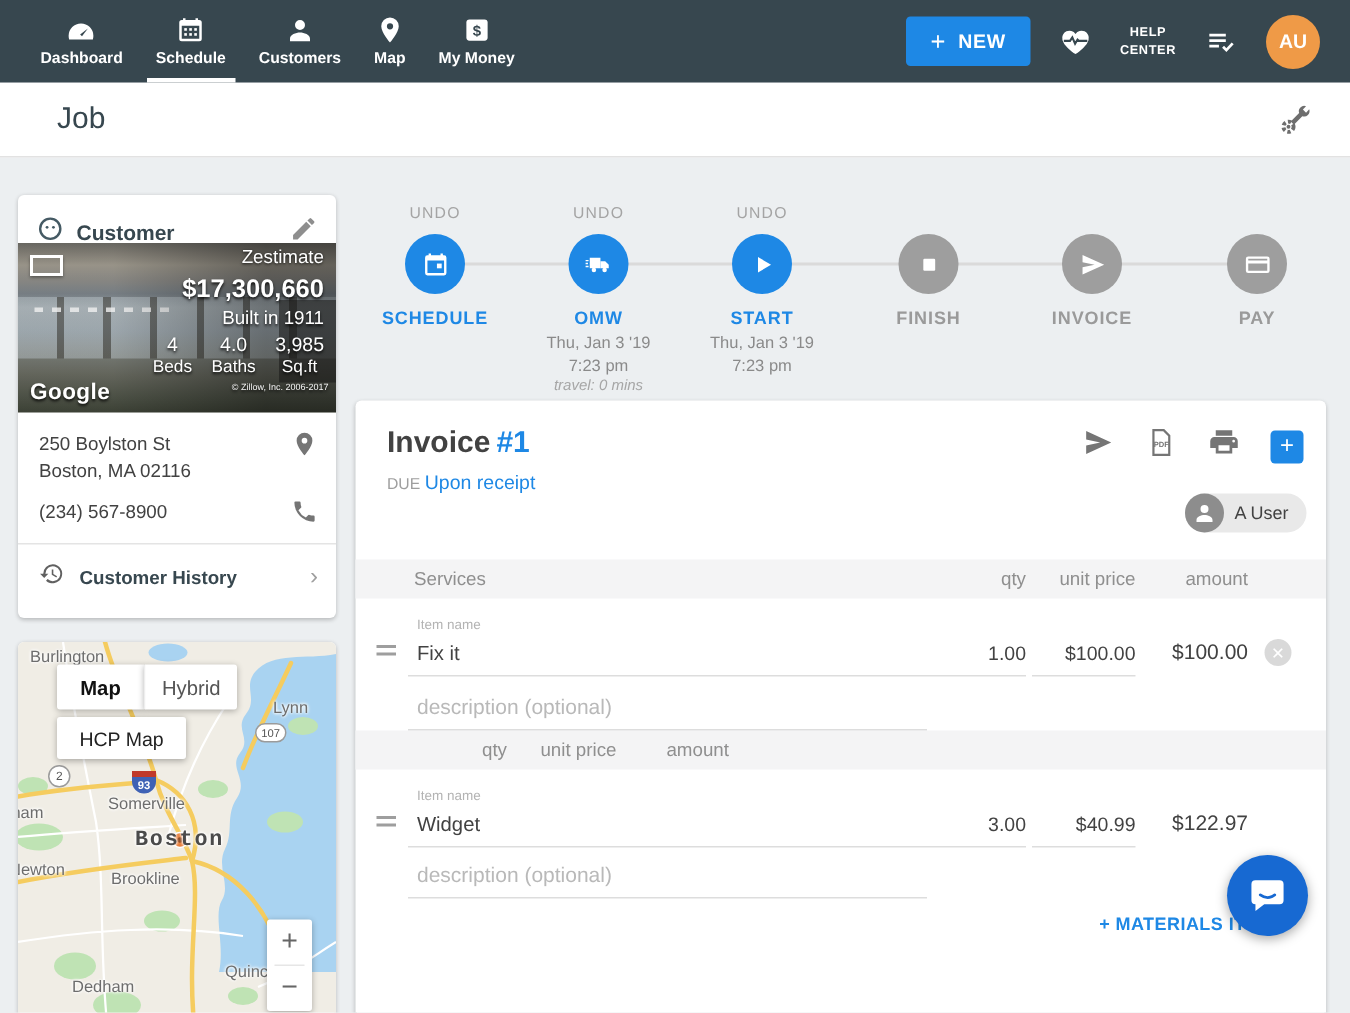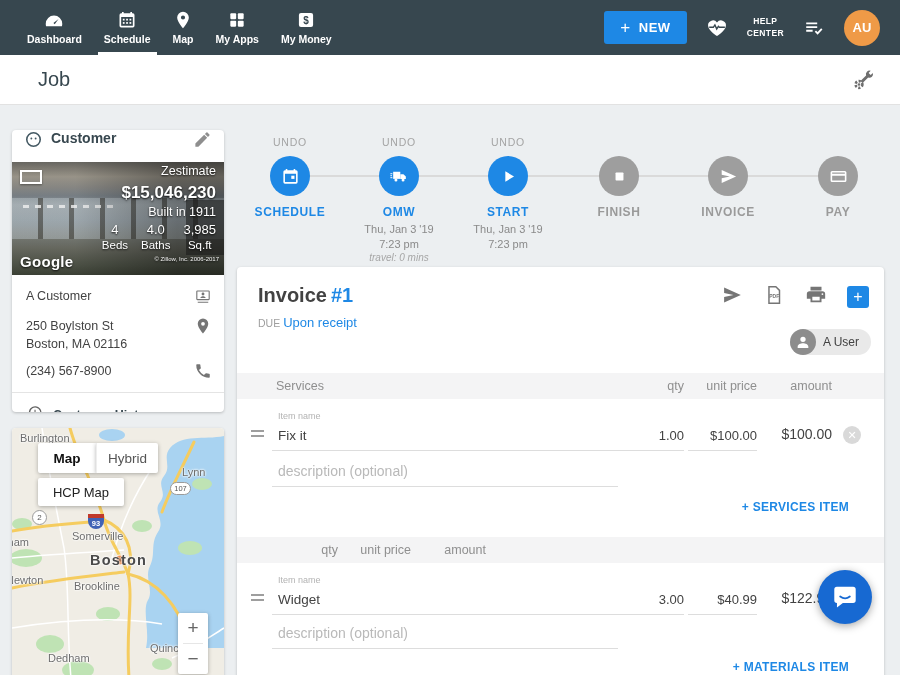--- a/index.html
+++ b/index.html
@@ -23,21 +23,21 @@
 
   
   .page-header { position:absolute; top:55px; left:0; width:900px; height:50px; background:#fff; border-bottom:1px solid #e2e2e2; display:flex; align-items:center; padding:0 24px 0 38px; z-index:10; }
   .page-title { font-size:20px; color:#37474F; }
   .job-settings { margin-left:auto; cursor:pointer; display:flex; }
 
   .card { background:#fff; border-radius:4px; box-shadow:0 1px 3px rgba(0,0,0,.22); position:absolute; }
 
   
   .customer-card { left:12px; top:130px; width:212px; height:282px; overflow:hidden; }
-  .cust-header { height:30px; display:flex; align-items:flex-start; gap:8px; padding:0 12px 0; }
+  .cust-header { height:30px; display:flex; align-items:center; gap:8px; padding:20px 12px 0; }
   .cust-header svg { width:19px; height:19px; }
   .cust-title { font-size:14px; font-weight:bold; color:#37474F; flex:1; }
   .photo { position:relative; height:113px; margin-top:2px; overflow:hidden;
     background:linear-gradient(180deg,#6e6c66 0%,#868279 6%,#a19c90 13%,#8f8e8a 22%,#7d858b 30%,#9aa2a6 38%,#8a949b 52%,#7b7f79 66%,#686a60 78%,#4e5347 92%,#3f4438 100%); }
   .win-band { position:absolute; top:32%; height:36%; left:0; right:0; opacity:.75;
     background:repeating-linear-gradient(90deg, rgba(205,216,222,.55) 0 26px, rgba(85,85,80,.85) 26px 31px); }
   .awning { position:absolute; top:38%; left:5%; width:44%; height:3px; opacity:.8;
     background:repeating-linear-gradient(90deg,#fff 0 6px,transparent 6px 12px); }
   .entry { position:absolute; right:0; top:34%; width:18%; height:48%; background:rgba(38,38,36,.55); }
   .shade { position:absolute; inset:0; background:linear-gradient(to right, rgba(0,0,0,.06) 30%, rgba(0,0,0,.38) 78%); }
@@ -157,37 +157,32 @@
               <rect x="11" y="14.5" width="2.1" height="2.1"></rect>
               <rect x="15" y="14.5" width="2.1" height="2.1"></rect>
             </g>
           </svg>
         </span>
       <span class="lbl">Schedule</span>
     </div>
     <div class="nav-item">
       <span>
           <svg viewBox="0 0 24 24">
+            <path fill="#fff" d="M12 12a4 4 0 1 0-4-4 4 4 0 0 0 4 4zm0 2c-3.3 0-8 1.7-8 5v2h16v-2c0-3.3-4.7-5-8-5z"></path>
+          </svg>
+        </span>
+      <span class="lbl">Customers</span>
+    </div>
+    <div class="nav-item">
+      <span>
+          <svg viewBox="0 0 24 24">
             <path fill="#fff" d="M12 2a7 7 0 0 0-7 7c0 5.2 7 13 7 13s7-7.8 7-13a7 7 0 0 0-7-7zm0 9.5A2.5 2.5 0 1 1 14.5 9 2.5 2.5 0 0 1 12 11.5z"></path>
           </svg>
         </span>
       <span class="lbl">Map</span>
-    </div>
-    <div class="nav-item">
-      <span>
-          <svg viewBox="0 0 24 24">
-            <g fill="#fff">
-              <rect x="4" y="4" width="7" height="7" rx="1"></rect>
-              <rect x="13" y="4" width="7" height="7" rx="1"></rect>
-              <rect x="4" y="13" width="7" height="7" rx="1"></rect>
-              <rect x="13" y="13" width="7" height="7" rx="1"></rect>
-            </g>
-          </svg>
-        </span>
-      <span class="lbl">My Apps</span>
     </div>
     <div class="nav-item">
       <span>
           <svg viewBox="0 0 24 24">
             <rect x="3.5" y="3.5" width="17" height="17" rx="2.5" fill="#fff"></rect>
             <text x="12" y="16.5" text-anchor="middle" font-size="12" font-weight="bold" fill="#37474F" font-family="Liberation Sans, sans-serif">$</text>
           </svg>
         </span>
       <span class="lbl">My Money</span>
     </div>
@@ -242,51 +237,40 @@
           <path fill="#8e8e8e" d="M3 17.2V21h3.8L17.9 9.9l-3.8-3.8zM20.7 7.1a1 1 0 0 0 0-1.4l-2.4-2.4a1 1 0 0 0-1.4 0l-1.8 1.8 3.8 3.8z"></path>
         </svg></span>
   </div>
   <div class="photo">
     <div class="win-band"></div>
     <div class="awning"></div>
     <div class="entry"></div>
     <div class="shade"></div>
     <div class="frame-ic"></div>
     <div class="ov z-label">Zestimate</div>
-    <div class="ov z-value">$15,046,230</div>
+    <div class="ov z-value">$17,300,660</div>
     <div class="ov z-built">Built in 1911</div>
     <div class="z-stats">
       <div class="z-stat">
           <div class="v">4</div>
           <div class="l">Beds</div>
         </div>
       <div class="z-stat">
           <div class="v">4.0</div>
           <div class="l">Baths</div>
         </div>
       <div class="z-stat">
           <div class="v">3,985</div>
           <div class="l">Sq.ft</div>
         </div>
     </div>
     <div class="ov google-logo">Google</div>
     <div class="ov zillow">© Zillow, Inc. 2006-2017</div>
   </div>
   <div class="cust-info">
-    <div class="info-row">
-      <span class="info-text">A Customer</span>
-      <span><svg viewBox="0 0 24 24">
-            <g fill="#757575">
-              <path d="M19.5 4.5h-15A1.5 1.5 0 0 0 3 6v10a1.5 1.5 0 0 0 1.5 1.5h15A1.5 1.5 0 0 0 21 16V6a1.5 1.5 0 0 0-1.5-1.5zm0 11.5h-15V6h15z"></path>
-              <circle cx="12" cy="9.3" r="1.9"></circle>
-              <path d="M8.5 14.6c0-1.6 2.2-2.3 3.5-2.3s3.5.7 3.5 2.3z"></path>
-              <path d="M5 19.5h14V21H5z"></path>
-            </g>
-          </svg></span>
-    </div>
     <div class="info-row">
       <span class="info-text"><span>250 Boylston St</span><br><span>Boston, MA 02116</span></span>
       <span><svg viewBox="0 0 24 24">
             <path fill="#757575" d="M12 2a7 7 0 0 0-7 7c0 5.2 7 13 7 13s7-7.8 7-13a7 7 0 0 0-7-7zm0 9.5A2.5 2.5 0 1 1 14.5 9 2.5 2.5 0 0 1 12 11.5z"></path>
           </svg></span>
     </div>
     <div class="info-row">
       <span class="info-text">(234) 567-8900</span>
       <span><svg viewBox="0 0 24 24">
             <path fill="#757575" d="M6.6 10.8a15 15 0 0 0 6.6 6.6l2.2-2.2a1 1 0 0 1 1-.2 11.4 11.4 0 0 0 3.6.6 1 1 0 0 1 1 1V20a1 1 0 0 1-1 1A17 17 0 0 1 3 4a1 1 0 0 1 1-1h3.5a1 1 0 0 1 1 1 11.4 11.4 0 0 0 .6 3.6 1 1 0 0 1-.2 1z"></path>
@@ -330,21 +314,21 @@
       <path d="M116 146c28 6 50 30 60 64"></path>
       <path d="M92 92c20 8 32 28 24 54"></path>
     </g>
     <circle cx="108" cy="132" r="5" fill="#e87a33" stroke="#fff" stroke-width="1"></circle>
     <circle cx="108" cy="132" r="1.8" fill="#8d3f12"></circle>
   </svg>
   <span class="map-label" style="left:8px;top:4px;">Burlington</span>
   <span class="map-label" style="left:170px;top:38px;">Lynn</span>
   <span class="map-label" style="left:60px;top:102px;">Somerville</span>
   <span class="map-label" style="left:-26px;top:108px;">Waltham</span>
-  <span class="map-label big" style="left:78px;top:124px;">Boston</span>
+  <span class="map-label big" style="left:78px;top:124px;font-family:Liberation Mono, monospace;">Boston</span>
   <span class="map-label" style="left:-6px;top:146px;">Newton</span>
   <span class="map-label" style="left:62px;top:152px;">Brookline</span>
   <span class="map-label" style="left:138px;top:214px;">Quincy</span>
   <span class="map-label" style="left:36px;top:224px;">Dedham</span>
   <span class="badge" style="left:20px;top:82px;width:15px;height:15px;border-radius:50%;font-size:8px;">2</span>
   <span class="badge" style="left:76px;top:86px;width:16px;height:15px;border:none;border-radius:0 0 8px 8px;background:linear-gradient(#c0392b 0 4px,#3f62b5 4px);color:#fff;font-size:7.5px;font-weight:bold;padding-top:3px;">93</span>
   <span class="badge" style="left:158px;top:54px;width:21px;height:13px;border-radius:7px;font-size:7.5px;">107</span>
   <div class="map-btn" style="left:26px;top:15px;width:58px;height:30px;font-weight:bold;color:#111;border-radius:2px 0 0 2px;">Map</div>
   <div class="map-btn" style="left:84px;top:15px;width:62px;height:30px;border-radius:0 2px 2px 0;border-left:1px solid #eee;">Hybrid</div>
   <div class="map-btn" style="left:26px;top:50px;width:86px;height:28px;font-size:13px;color:#222;border-radius:2px;">HCP Map</div>
@@ -471,21 +455,20 @@
         <input class="name-in" value="Fix it" style="">
       </div>
       <input class="qty-in" value="1.00" style="">
       <input class="unit-in" value="$100.00" style="">
       <div class="amt">$100.00</div>
       <div class="x-col">
           <span class="x-circle">✕</span>
         </div>
     </div>
     <div class="desc-row"><input class="desc-in" placeholder="description (optional)" style=""></div>
-    <div class="add-row"><span class="add-link">+ SERVICES ITEM</span></div>
   </div>
 
   <div class="sec-bar">
     <span class="sec-sp"></span>
     <span class="c-qty">qty</span>
     <span class="c-unit">unit price</span>
     <span class="c-amt">amount</span>
     <span class="c-x"></span>
   </div>
   <div class="item-block">

